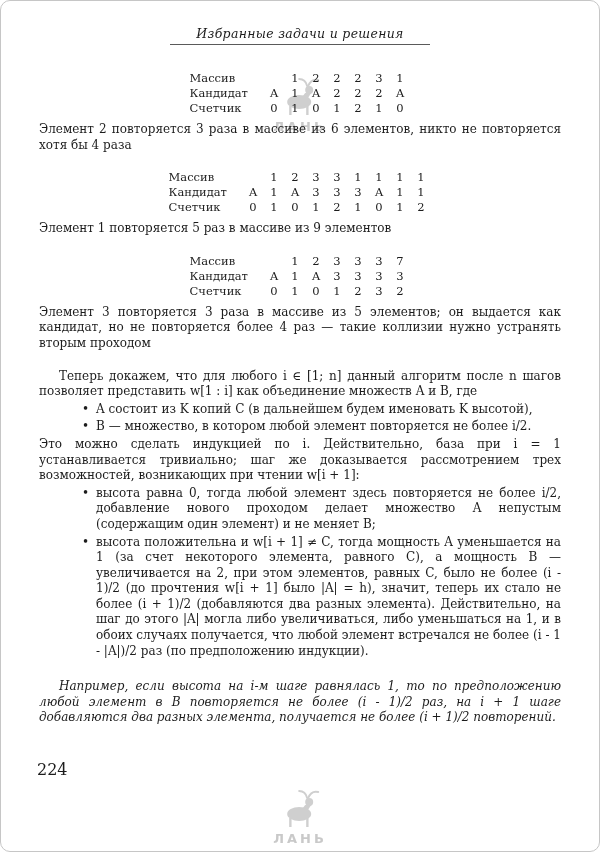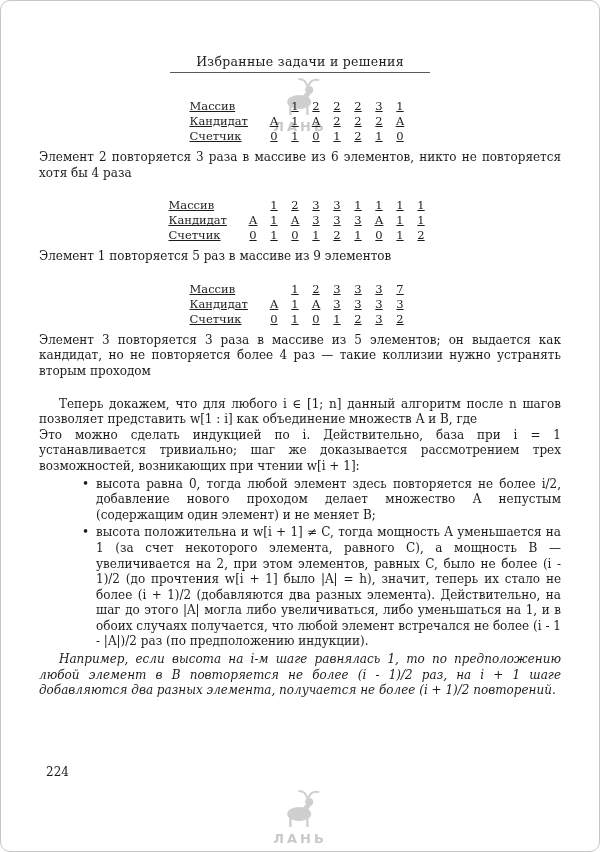--- a/index.html
+++ b/index.html
@@ -7,51 +7,50 @@
     position:relative;
     width:600px;height:852px;
     box-sizing:border-box;
     background:#ffffff;
     border:1px solid #c6c6c6;
     border-radius:10px;
     overflow:hidden;
     font-family:"DejaVu Serif","Liberation Serif",serif;
     color:#1c1c1c;
   }
-  .header{margin-top:50px;text-align:center;position:relative;z-index:2;}
+  .header{margin-top:22px;text-align:center;position:relative;z-index:2;font-style:italic;}
   .header-title{
     display:inline-block;
     font-size:12.5px;
     letter-spacing:.3px;
     padding:0 26px 3px;
     border-bottom:1px solid #5a5a5a;
   }
   .content{
     position:relative;z-index:2;
     margin:26px 38px 0;
     font-size:12px;line-height:15.6px;
     text-align:justify;
   }
   p{margin:0;}
   .trace-table{
     width:fit-content;margin:0 auto;
     font-size:11.5px;line-height:15px;
     text-align:left;
-    text-decoration:underline;
   }
   .trow{display:flex;}
   .tlabel{width:74px;}
   .tcell{width:21px;text-align:center;}
   .caption{margin:6px 0 17px;}
   .para-intro{text-indent:20px;margin-top:5px;}
   .blist{list-style:none;margin:2px 0;padding:0 0 0 57px;}
   .blist li{position:relative;text-align:justify;margin-bottom:2px;}
   .blist li::before{content:"\2022";position:absolute;left:-14px;}
-  .para-example{text-indent:20px;font-style:italic;margin-top:2px;}
-  .page-number{position:absolute;left:45px;bottom:72px;font-size:12px;z-index:2;}
+  .para-example{text-indent:20px;font-style:italic;margin-top:20px;}
+  .page-number{position:absolute;left:36px;bottom:72px;font-size:16px;z-index:2;}
   .watermark{
     position:absolute;left:50%;transform:translateX(-50%);
     text-align:center;opacity:.55;z-index:1;pointer-events:none;
   }
   .wm-top{top:76px;}
   .wm-bottom{top:788px;}
   .wm-text{
     font-family:"DejaVu Sans","Liberation Sans",sans-serif;
     font-weight:bold;font-size:13px;letter-spacing:3px;color:#9e9e9e;
   }
@@ -204,20 +203,24 @@
           <span class="tcell">1</span>
           <span class="tcell">2</span>
           <span class="tcell">3</span>
           <span class="tcell">2</span>
         </div>
       </div>
     <p class="caption">Элемент 3 повторяется 3 раза в массиве из 5 элементов; он выдается как кандидат, но не повторяется более 4 раз — такие коллизии нужно устранять вторым проходом</p>
 
     <p class="para-intro">Теперь докажем, что для любого i ∈ [1; n] данный алгоритм после n шагов позволяет представить w[1 : i] как объединение множеств A и B, где</p>
 
+    <ul class="blist">
+        <li>A состоит из K копий C (в дальнейшем будем именовать K высотой),</li>
+        <li>B — множество, в котором любой элемент повторяется не более i/2.</li>
+      </ul>
 
     <p class="para-induction">Это можно сделать индукцией по i. Действительно, база при i = 1 устанавливается тривиально; шаг же доказывается рассмотрением трех возможностей, возникающих при чтении w[i + 1]:</p>
 
     <ul class="blist">
         <li>высота равна 0, тогда любой элемент здесь повторяется не более i/2, добавление нового проходом делает множество A непустым (содержащим один элемент) и не меняет B;</li>
         <li>высота положительна и w[i + 1] ≠ C, тогда мощность A уменьшается на 1 (за счет некоторого элемента, равного C), а мощность B — увеличивается на 2, при этом элементов, равных C, было не более (i - 1)/2 (до прочтения w[i + 1] было |A| = h), значит, теперь их стало не более (i + 1)/2 (добавляются два разных элемента). Действительно, на шаг до этого |A| могла либо увеличиваться, либо уменьшаться на 1, и в обоих случаях получается, что любой элемент встречался не более (i - 1 - |A|)/2 раз (по предположению индукции).</li>
       </ul>
 
     <p class="para-example">Например, если высота на i-м шаге равнялась 1, то по предположению любой элемент в B повторяется не более (i - 1)/2 раз, на i + 1 шаге добавляются два разных элемента, получается не более (i + 1)/2 повторений.</p>
 

